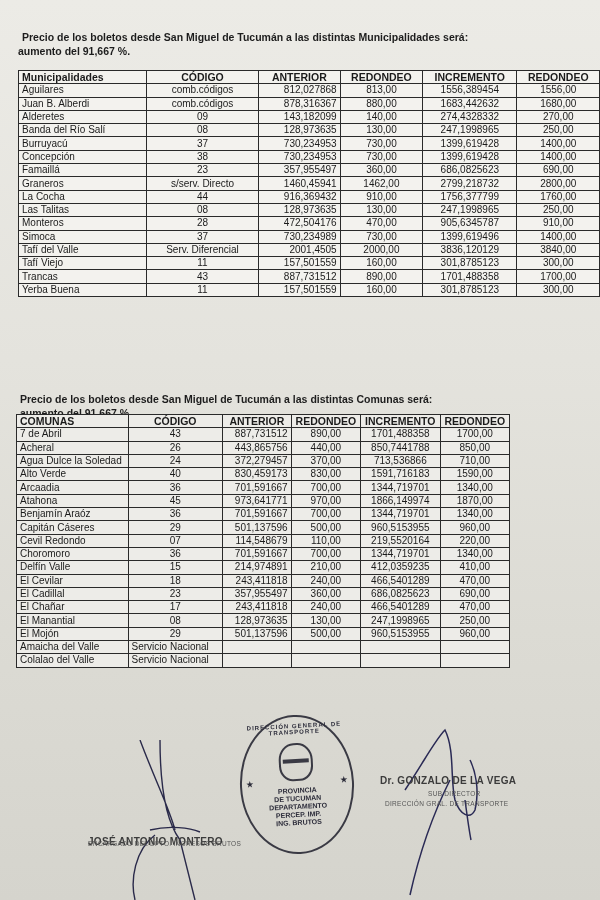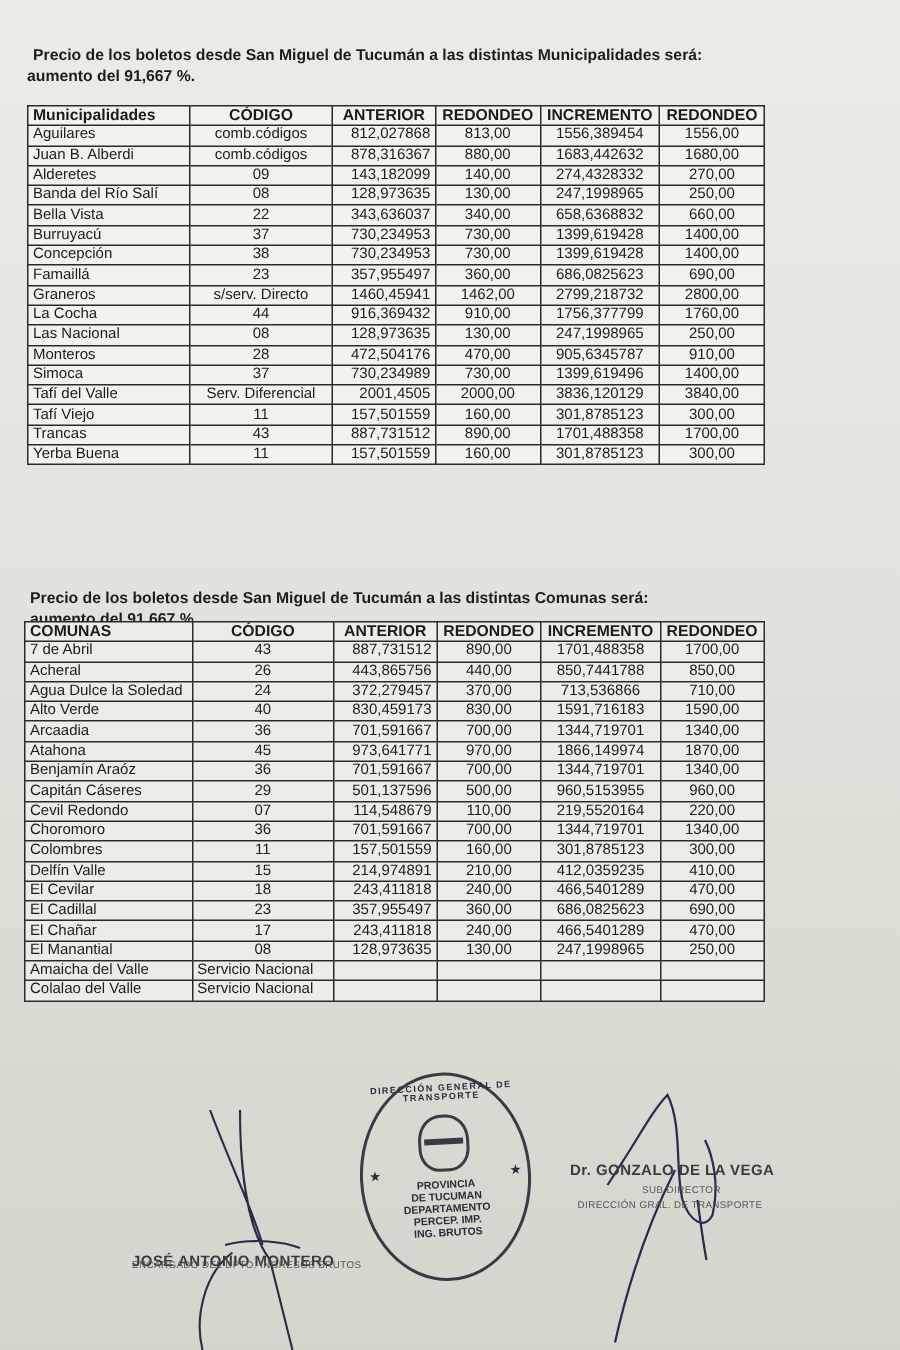--- a/index.html
+++ b/index.html
@@ -24,21 +24,21 @@
   td, th {
     border:1px solid #2a2a2a; padding:0 3px; height:12.3px; line-height:12px;
     white-space:nowrap; overflow:hidden;
   }
   th { font-weight:bold; font-size:10.5px; text-align:center; }
   th.first { text-align:left; }
   td.name { text-align:left; }
   td.code { text-align:center; }
   td.num { text-align:right; }
   td.ctr { text-align:center; }
-  #t1 { left:18px; top:70px; width:492px; }
+  #t1 { left:18px; top:70px; width:582px; }
   #t2 { left:16px; top:414px; width:494px; background:#edece8; }
   .col-name { width:105px; }
   .col-code { width:92px; }
   .col-ant { width:67px; }
   .col-red { width:60px; }
   .col-inc { width:75px; }
   .col-red2 { width:62px; }
   .stamp {
     position:absolute; left:240px; top:715px; width:110px; height:135px;
     border:2px solid #3a3a44; border-radius:50%; color:#2c2c3a;
@@ -120,28 +120,20 @@
       </tr>
       <tr>
         <td class="name">Banda del Río Salí</td>
         <td class="code">08</td>
         <td class="num">128,973635</td>
         <td class="ctr">130,00</td>
         <td class="ctr">247,1998965</td>
         <td class="ctr">250,00</td>
       </tr>
       <tr>
-        <td class="name">Bella Vista</td>
-        <td class="code">22</td>
-        <td class="num">343,636037</td>
-        <td class="ctr">340,00</td>
-        <td class="ctr">658,6368832</td>
-        <td class="ctr">660,00</td>
-      </tr>
-      <tr>
         <td class="name">Burruyacú</td>
         <td class="code">37</td>
         <td class="num">730,234953</td>
         <td class="ctr">730,00</td>
         <td class="ctr">1399,619428</td>
         <td class="ctr">1400,00</td>
       </tr>
       <tr>
         <td class="name">Concepción</td>
         <td class="code">38</td>
@@ -168,21 +160,21 @@
       </tr>
       <tr>
         <td class="name">La Cocha</td>
         <td class="code">44</td>
         <td class="num">916,369432</td>
         <td class="ctr">910,00</td>
         <td class="ctr">1756,377799</td>
         <td class="ctr">1760,00</td>
       </tr>
       <tr>
-        <td class="name">Las Nacional</td>
+        <td class="name">Las Talitas</td>
         <td class="code">08</td>
         <td class="num">128,973635</td>
         <td class="ctr">130,00</td>
         <td class="ctr">247,1998965</td>
         <td class="ctr">250,00</td>
       </tr>
       <tr>
         <td class="name">Monteros</td>
         <td class="code">28</td>
         <td class="num">472,504176</td>
@@ -332,28 +324,20 @@
       </tr>
       <tr>
         <td class="name">Choromoro</td>
         <td class="code">36</td>
         <td class="num">701,591667</td>
         <td class="ctr">700,00</td>
         <td class="ctr">1344,719701</td>
         <td class="ctr">1340,00</td>
       </tr>
       <tr>
-        <td class="name">Colombres</td>
-        <td class="code">11</td>
-        <td class="num">157,501559</td>
-        <td class="ctr">160,00</td>
-        <td class="ctr">301,8785123</td>
-        <td class="ctr">300,00</td>
-      </tr>
-      <tr>
         <td class="name">Delfín Valle</td>
         <td class="code">15</td>
         <td class="num">214,974891</td>
         <td class="ctr">210,00</td>
         <td class="ctr">412,0359235</td>
         <td class="ctr">410,00</td>
       </tr>
       <tr>
         <td class="name">El Cevilar</td>
         <td class="code">18</td>
@@ -378,20 +362,28 @@
         <td class="ctr">466,5401289</td>
         <td class="ctr">470,00</td>
       </tr>
       <tr>
         <td class="name">El Manantial</td>
         <td class="code">08</td>
         <td class="num">128,973635</td>
         <td class="ctr">130,00</td>
         <td class="ctr">247,1998965</td>
         <td class="ctr">250,00</td>
+      </tr>
+      <tr>
+        <td class="name">El Mojón</td>
+        <td class="code">29</td>
+        <td class="num">501,137596</td>
+        <td class="ctr">500,00</td>
+        <td class="ctr">960,5153955</td>
+        <td class="ctr">960,00</td>
       </tr>
       <tr>
         <td class="name">Amaicha del Valle</td>
         <td class="code" style="text-align: left;">Servicio Nacional</td>
         <td class="num"></td>
         <td class="ctr"></td>
         <td class="ctr"></td>
         <td class="ctr"></td>
       </tr>
       <tr>

